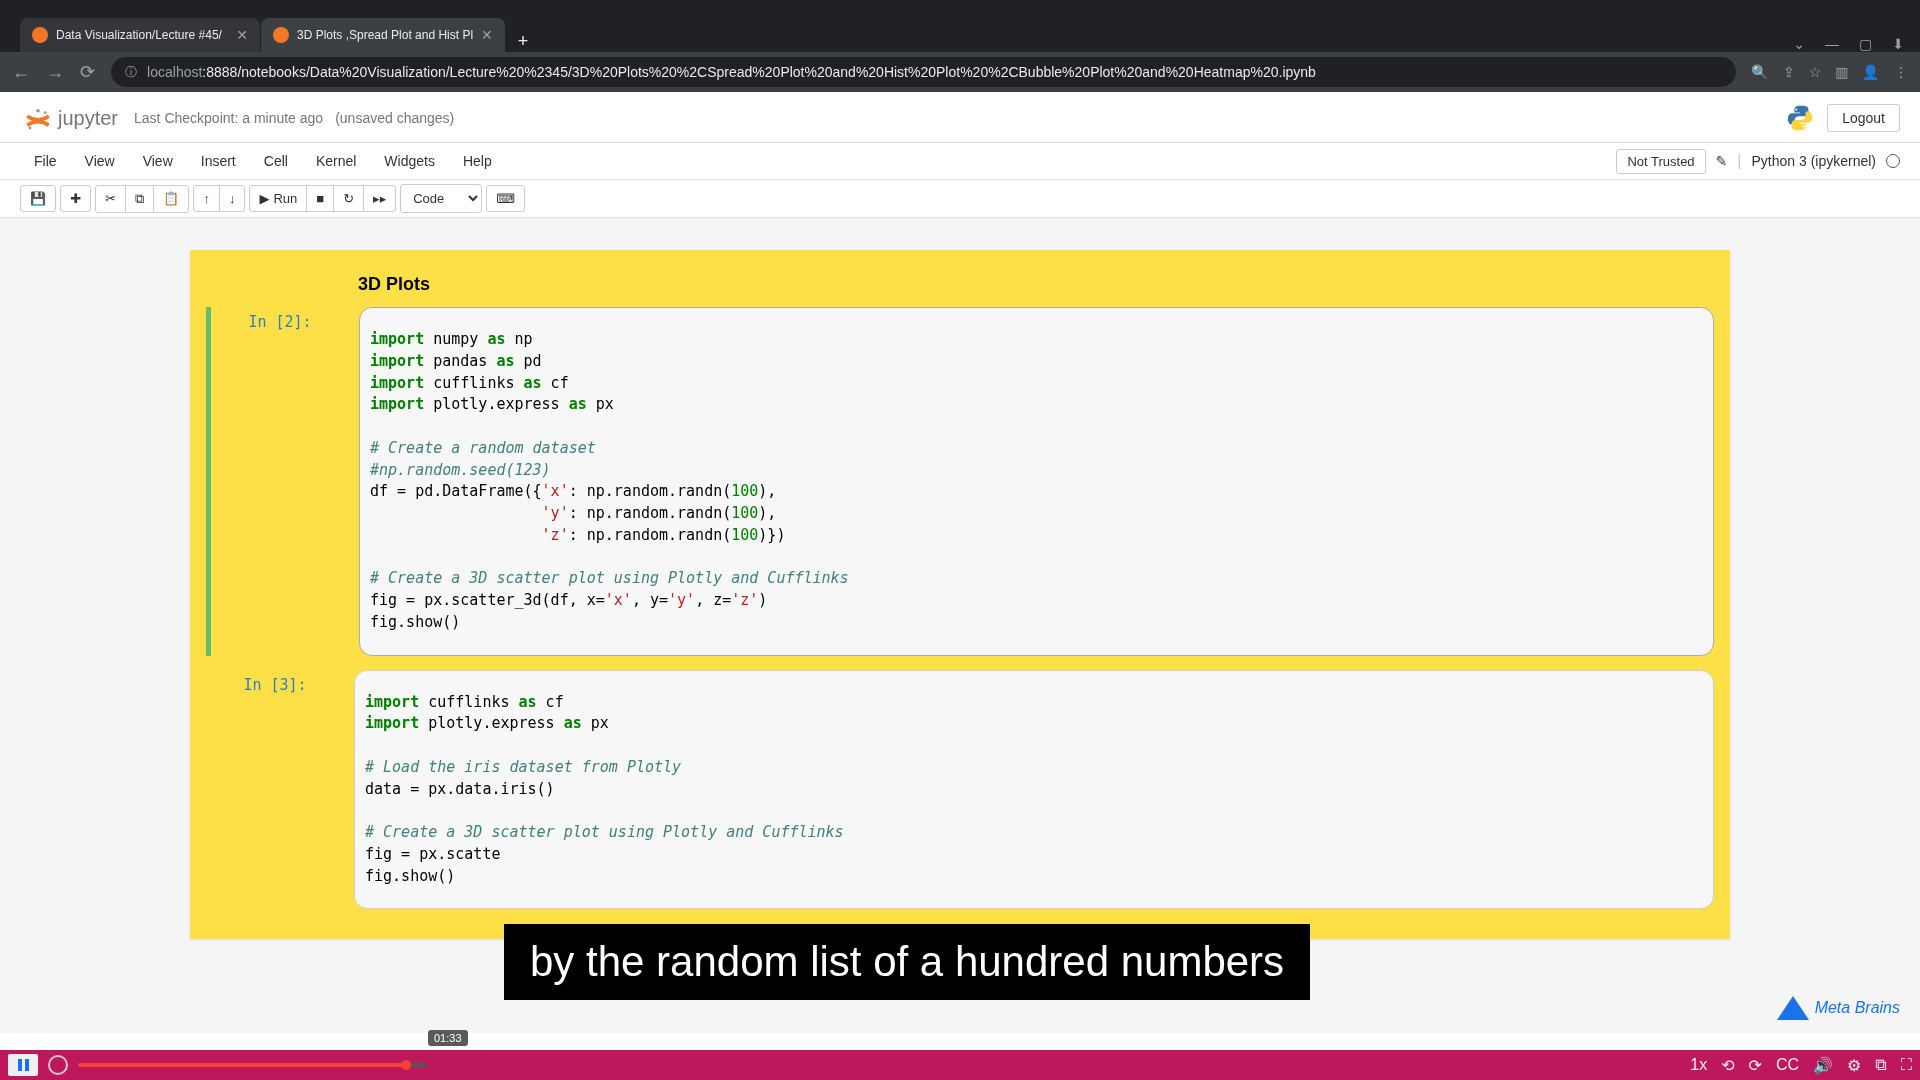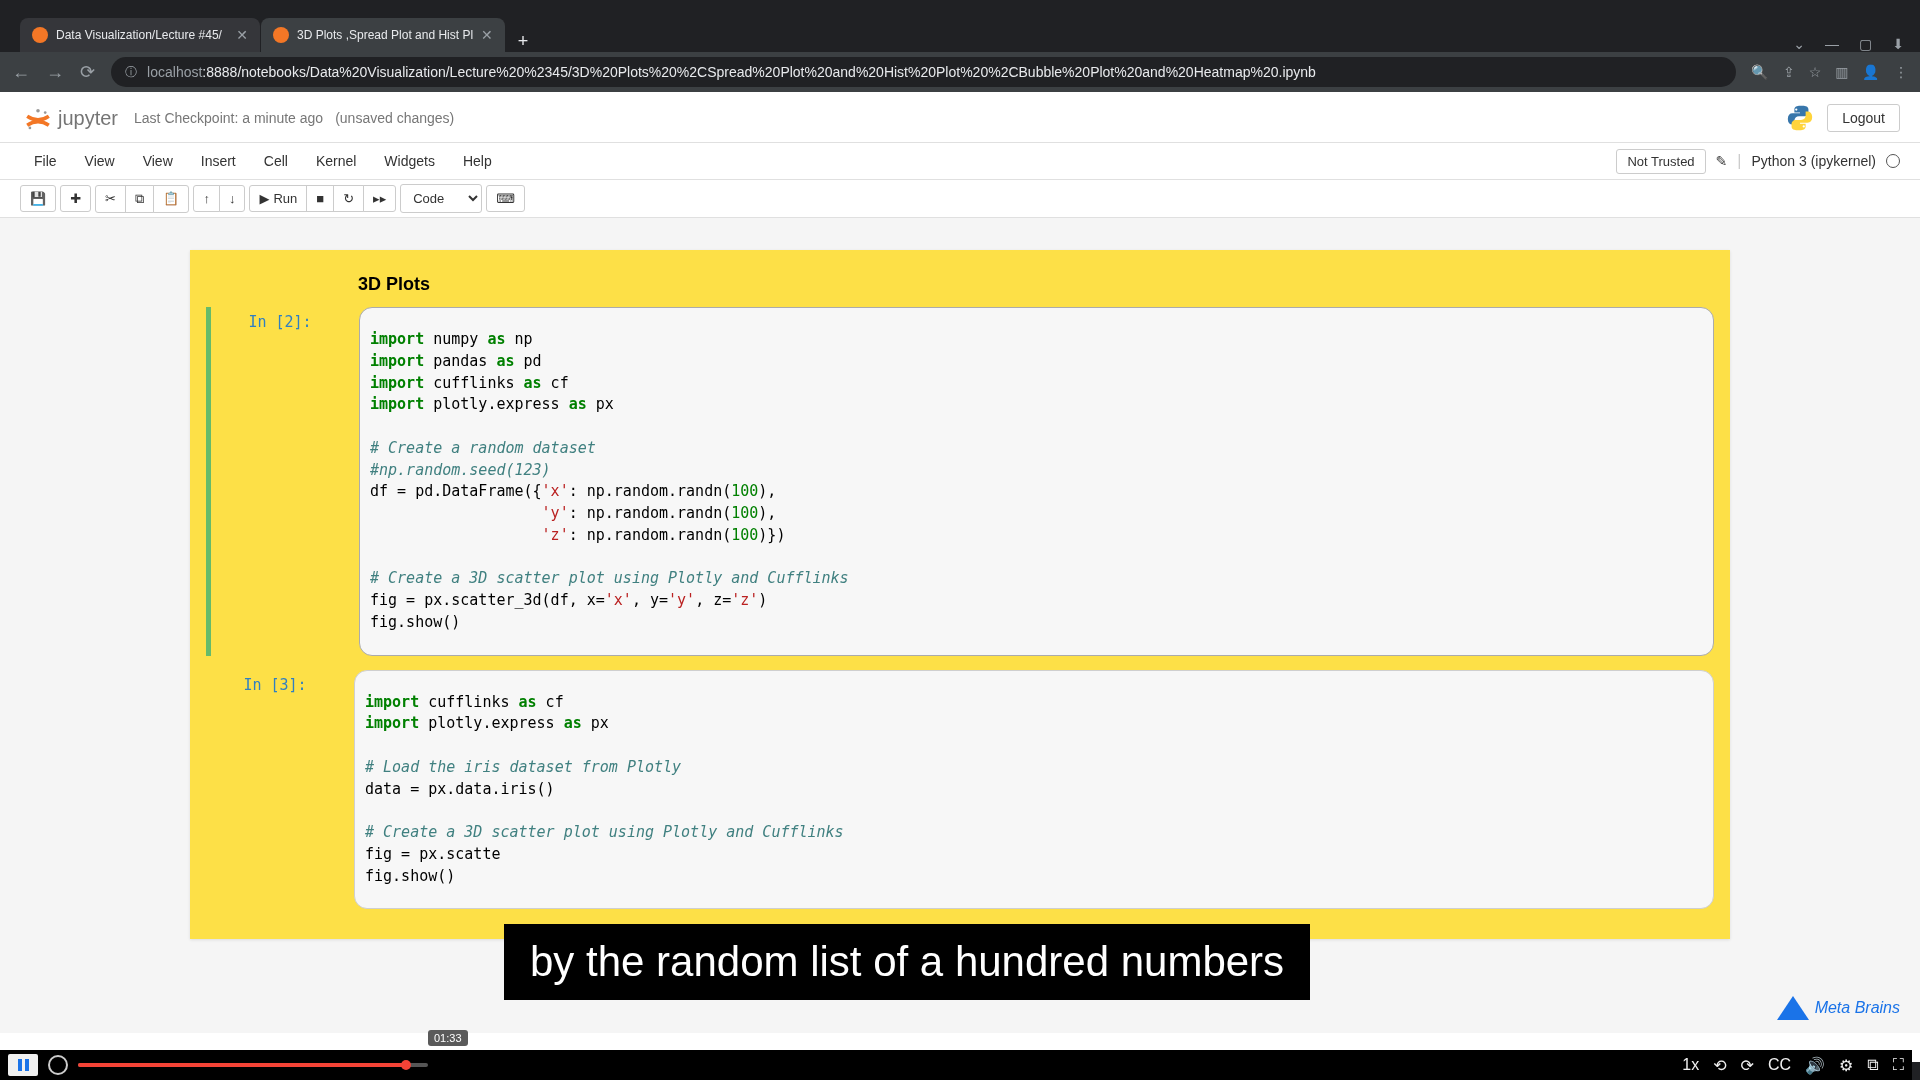--- a/index.html
+++ b/index.html
@@ -80,21 +80,21 @@
 .c { color: #408080; font-style: italic; }
 
 
 .caption-overlay { position: absolute; left: 504px; bottom: 62px; background: #000; color: #fff; font-size: 42px; padding: 14px 26px; font-family: Arial, sans-serif; }
 
 
 .watermark { position: absolute; right: 20px; bottom: 42px; color: #1a73e8; font-size: 16px; font-style: italic; display: flex; align-items: center; gap: 6px; }
 .watermark .triangle { width: 0; height: 0; border-left: 16px solid transparent; border-right: 16px solid transparent; border-bottom: 24px solid #1a73e8; }
 
 
-.player-bar { position: absolute; bottom: 0; left: 0; right: 8px; height: 30px; background: #000000; display: flex; align-items: center; padding: 0 8px; gap: 10px; }
+.player-bar { position: absolute; bottom: 0; left: 0; right: 0; height: 30px; background: #be185d; display: flex; align-items: center; padding: 0 8px; gap: 10px; }
 .pause-btn { width: 30px; height: 22px; background: #f0f0f0; display: flex; align-items: center; justify-content: center; gap: 3px; border-radius: 2px; }
 .pause-btn .bar { width: 4px; height: 12px; background: #1a73e8; }
 .search-circle { width: 20px; height: 20px; border: 2px solid #ccc; border-radius: 50%; }
 .progress-track { flex: 0 0 350px; height: 4px; background: #555; border-radius: 2px; position: relative; }
 .progress-fill { position: absolute; left: 0; top: 0; bottom: 0; width: 94%; background: #f44336; border-radius: 2px; }
 .progress-thumb { position: absolute; right: -4px; top: -3px; width: 10px; height: 10px; background: #f44336; border-radius: 50%; }
 .time-tooltip { position: absolute; bottom: 34px; left: 428px; background: #5a5a5a; color: #fff; font-size: 11px; padding: 2px 6px; border-radius: 3px; }
 .player-right { margin-left: auto; display: flex; gap: 14px; color: #f0f0f0; font-size: 16px; align-items: center; }
 </style>
 </head>

